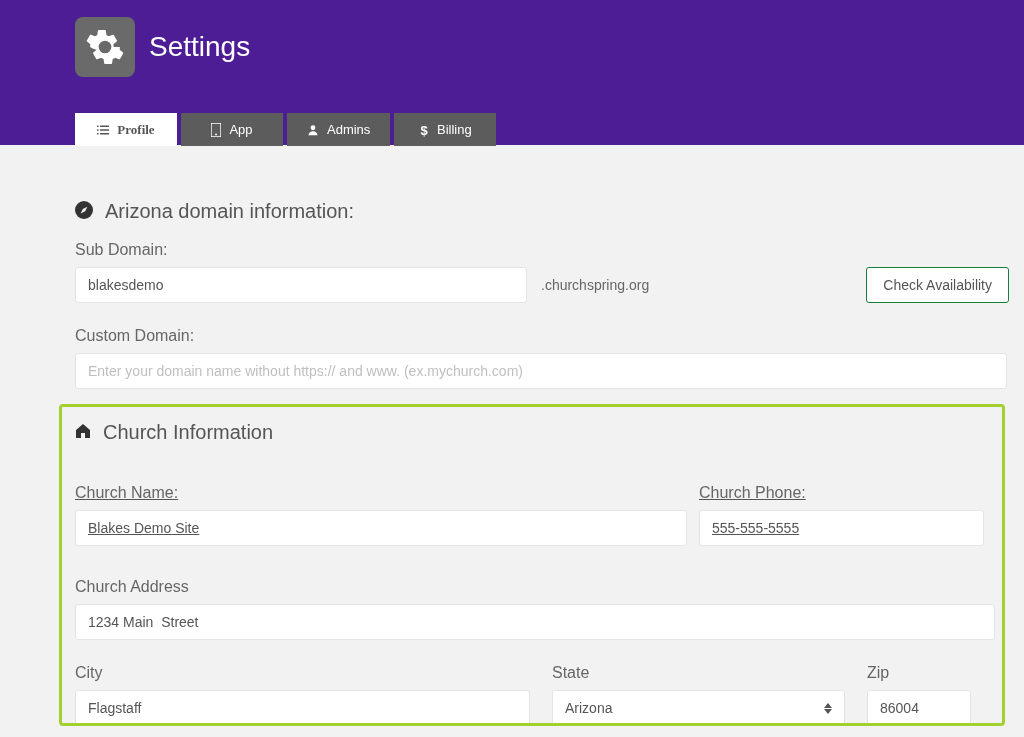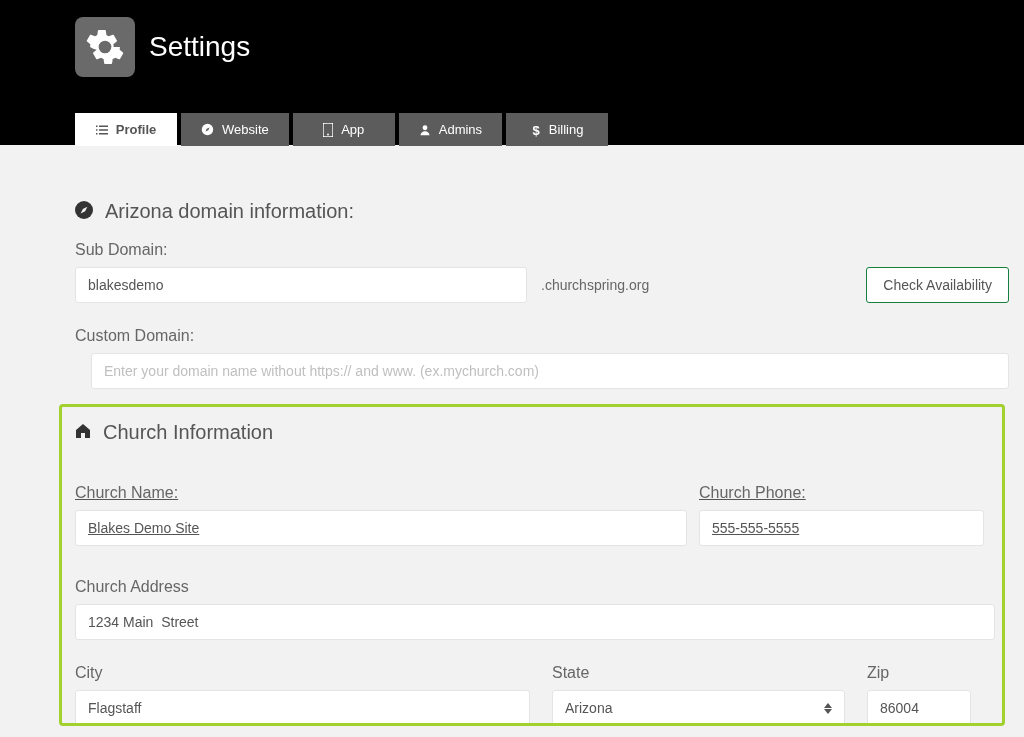--- a/index.html
+++ b/index.html
@@ -1,27 +1,27 @@
 <!DOCTYPE html>
 <html><head>
 <meta charset="utf-8">
 <style>
   * { box-sizing: border-box; margin: 0; padding: 0; }
   html, body { width: 1024px; height: 737px; }
   body { font-family: "Helvetica Neue", Arial, sans-serif; background: #f2f2f2; color: #555; font-size: 14px; }
 
-  .header-bar { background: #000000; height: 145px; padding: 0 0 0 75px; }
+  .header-bar { background: #4c1d95; height: 145px; padding: 0 0 0 75px; }
   .title-row { display: flex; align-items: center; padding-top: 17px; gap: 14px; }
   .gear-box { width: 60px; height: 60px; border-radius: 8px; background: #6a6a6a; display: flex; align-items: center; justify-content: center; }
   .gear-box svg { fill: #fff; }
   .page-title { color: #fff; font-size: 28px; font-weight: 300; }
 
   .tab-row { display: flex; gap: 4px; margin-top: 36px; }
   .tab { background: #5c5c5c; color: #fff; height: 33px; display: flex; align-items: center; justify-content: center; font-size: 13px; gap: 8px; cursor: pointer; padding: 0 20px; min-width: 102px; }
-  .tab.active { background: #fff; color: #555; font-weight: 600; }
+  .tab.active { background: #fff; color: #555; font-weight: 600; font-family: Liberation Serif, serif; }
   .tab-icon { display: inline-flex; }
   .tab-icon svg { fill: #fff; }
   .tab.active .tab-icon svg { fill: #555; }
 
   .content { padding: 55px 15px 0 75px; }
 
   .section-title-row { display: flex; align-items: center; gap: 12px; margin-bottom: 18px; }
   .section-title-row svg { }
   .section-title { font-size: 20px; font-weight: 300; color: #555; }
 
@@ -31,21 +31,21 @@
   .subdomain-input { width: 452px; }
   input.txt, .select-wrap {
     height: 36px; border: 1px solid #e4e4e4; border-radius: 3px; background: #fff;
     padding: 4px 12px; font-size: 14px; color: #555;
   }
   input.txt::placeholder { color: #bfbfbf; }
   .suffix { color: #666; font-size: 14px; }
   .spacer { flex: 1; }
   .check-btn { height: 36px; background: #fff; border: 1px solid #15803d; border-radius: 3px; color: #555; font-size: 14px; padding: 0 16px; cursor: pointer; }
 
-  .full-input { width: 932px; margin-left: 16px; }
+  .full-input { width: 932px; }
 
   .highlight-box {
     position: absolute;
     border: 3px solid #a2d12f;
     border-radius: 4px;
     left: 59px; top: 404px;
     width: 946px; height: 322px;
     pointer-events: none;
   }
 
@@ -87,29 +87,20 @@
         <svg width="12" height="12" viewBox="0 0 16 16">
             <rect x="0" y="2" width="2" height="2"></rect>
             <rect x="4" y="2" width="12" height="2"></rect>
             <rect x="0" y="7" width="2" height="2"></rect>
             <rect x="4" y="7" width="12" height="2"></rect>
             <rect x="0" y="12" width="2" height="2"></rect>
             <rect x="4" y="12" width="12" height="2"></rect>
           </svg>
       </span>
       <span>Profile</span>
-    </div>
-    <div class="tab">
-      <span class="tab-icon">
-        <svg width="13" height="13" viewBox="0 0 16 16">
-            <circle cx="8" cy="8" r="7"></circle>
-            <polygon points="10.5,5.5 7,7 5.5,10.5 9,9" fill="#5c5c5c"></polygon>
-          </svg>
-      </span>
-      <span>Website</span>
     </div>
     <div class="tab">
       <span class="tab-icon">
         <svg width="10" height="14" viewBox="0 0 10 14">
             <rect x="0" y="0" width="10" height="14" rx="1.5" fill="none" stroke="#fff" stroke-width="1.4"></rect>
             <circle cx="5" cy="11.5" r="0.9" fill="#fff"></circle>
           </svg>
       </span>
       <span>App</span>
     </div>

